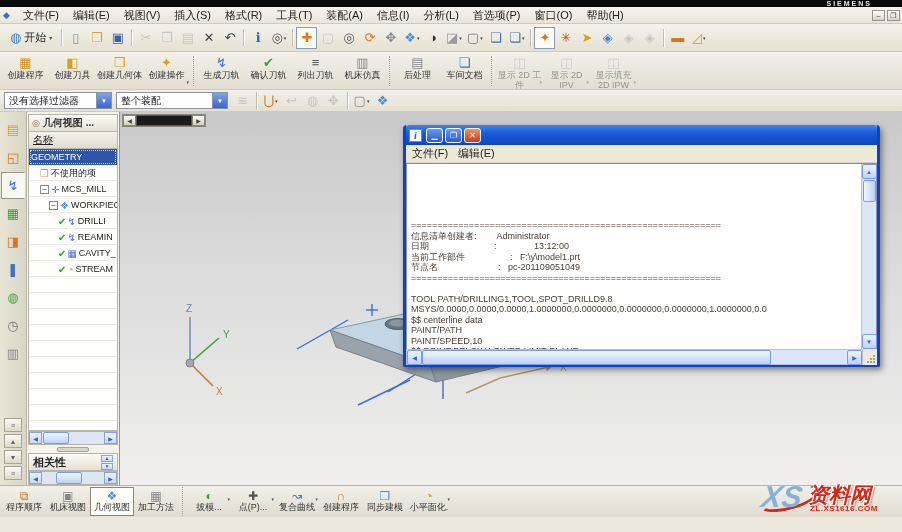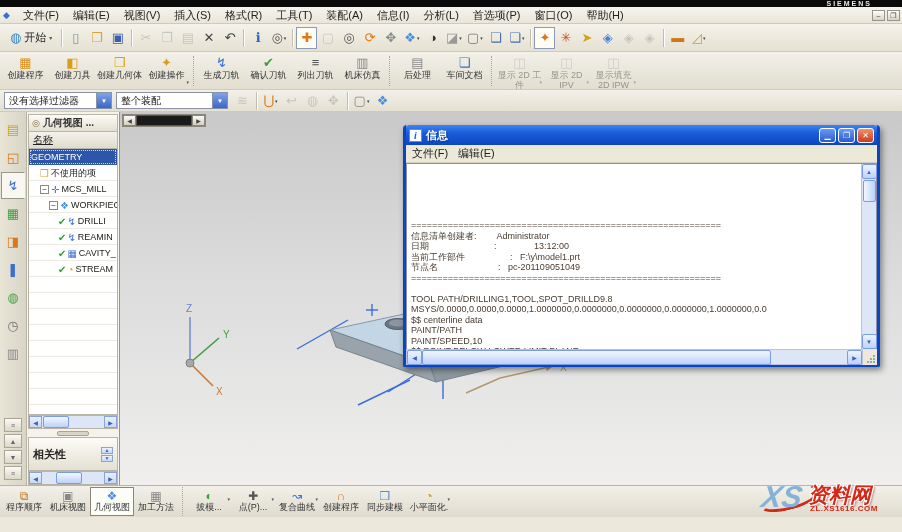--- a/index.html
+++ b/index.html
@@ -79,21 +79,21 @@
   .tree-row .check{display:none;color:#2ca02c;font-size:10px;margin-right:1px;flex:none;}
   .tree-row.checked .check{display:inline;}
   .tree-row .node-icon{font-size:10px;margin-right:2px;color:var(--c,#4a7ac0);flex:none;}
   .tree-row .node-icon:empty{display:none;}
   .nav-hscroll{height:14px;margin:0 1px;background:#e8eef8;border:1px solid #b8b4a6;display:flex;align-items:center;}
   .nav-hscroll .sb{width:13px;height:12px;background:linear-gradient(#eaf1fc,#c8d8f4);border:1px solid #8aa4d8;color:#3a5fbe;font-size:6px;display:flex;align-items:center;justify-content:center;}
   .nav-hscroll .ht{flex:1;height:12px;position:relative;background:#dce6f6;}
   .nav-hscroll .hthumb{position:absolute;left:1px;top:0;width:26px;height:12px;background:linear-gradient(#f2f7ff,#bcd2f8);border:1px solid #7a9be8;border-radius:2px;}
   .nav-split{height:8px;display:flex;align-items:center;justify-content:center;}
   .nav-split::before{content:"";width:30px;height:3px;background:#d8d4c6;border:1px solid #a8a496;border-radius:2px;}
-  .dep-head{height:34px;margin:0 1px;background:linear-gradient(#fcfbf6,#e4e0d2);border:1px solid #b8b4a6;font-size:11px;font-weight:bold;color:#222;display:flex;align-items:center;padding:0 4px;}
+  .dep-head{height:18px;margin:0 1px;background:linear-gradient(#fcfbf6,#e4e0d2);border:1px solid #b8b4a6;font-size:11px;font-weight:bold;color:#222;display:flex;align-items:center;padding:0 4px;}
   .dep-spin{margin-left:auto;display:flex;flex-direction:column;gap:1px;}
   .dep-spin span{width:12px;height:7px;font-size:5px;color:#3a5fbe;background:linear-gradient(#eaf1fc,#c8d8f4);border:1px solid #8aa4d8;display:flex;align-items:center;justify-content:center;}
 
   
   .viewport{flex:1;position:relative;background:linear-gradient(180deg,#c9c9c9 0%,#dcdcdc 45%,#f0efee 100%);overflow:hidden;}
   .vp-scroll{position:absolute;left:2px;top:2px;width:84px;height:13px;background:#d8d4c6;border:1px solid #8a867a;display:flex;align-items:center;}
   .vp-scroll .sb{width:13px;height:11px;background:linear-gradient(#fbfaf4,#d4d0c0);border:1px solid #8a867a;font-size:6px;color:#444;display:flex;align-items:center;justify-content:center;}
   .vp-scroll .vt{flex:1;height:11px;background:#1a1a1a;border:1px solid #555;}
 
   
@@ -712,21 +712,20 @@
         </g>
         <text x="66" y="200" font-size="10" fill="#6a7fc8">Z</text>
         <text x="103" y="226" font-size="10" fill="#3f9f3f">Y</text>
         <text x="96" y="283" font-size="10" fill="#c87830">X</text>
       </svg>
     </div>
 
     <div class="info-window">
       <div class="iw-title">
         <span class="iw-icon">i</span>
-        <span class="iw-text">信息</span>
         <span class="iw-btns">
           <span class="iwb">▁</span>
           <span class="iwb">❐</span>
           <span class="iwb close">✕</span>
         </span>
       </div>
       <div class="iw-menu">
 
       <span class="iw-menu-item"><span>文件(F)</span></span>
           <span class="iw-menu-item"><span>编辑(E)</span></span>

